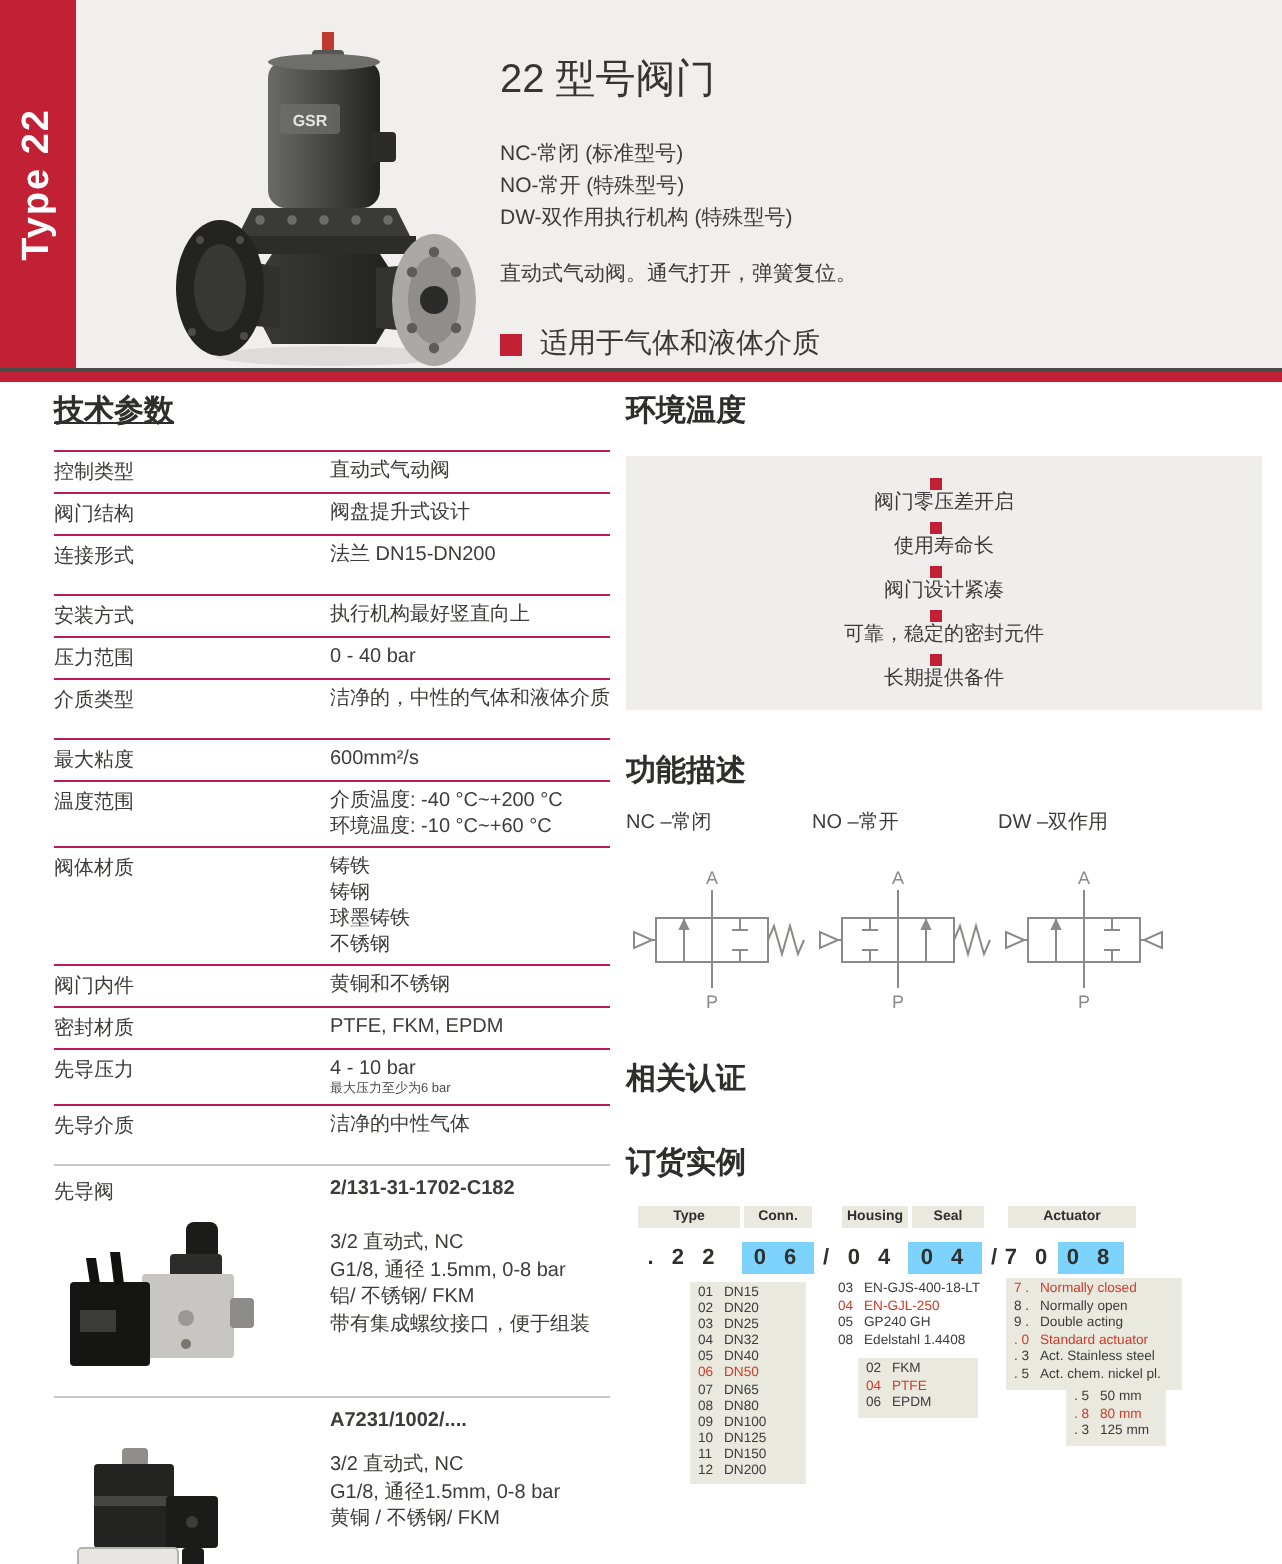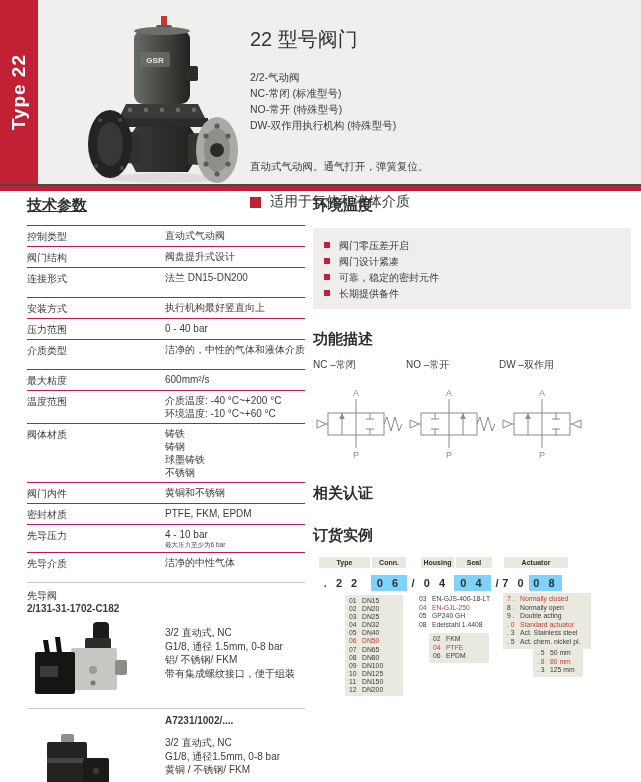--- a/index.html
+++ b/index.html
@@ -7,48 +7,48 @@
   .page{position:relative;width:641px;height:782px;background:#ffffff;overflow:hidden;margin:0 auto;}
 
   
   .hero{position:absolute;left:0;top:0;width:641px;height:184px;background:#f0efed;}
   .side-tab{position:absolute;left:0;top:0;width:38px;height:184px;background:#c22035;display:flex;align-items:center;justify-content:center;}
   .side-tab span{writing-mode:vertical-rl;transform:rotate(180deg);color:#fff;font-weight:bold;font-size:19px;letter-spacing:1px;}
   .valve-photo{position:absolute;left:84px;top:14px;}
   .hero-text{position:absolute;left:250px;top:26px;width:380px;}
   .title{font-size:20px;font-weight:500;color:#353534;margin:0 0 16px 0;}
   .sub-line{font-size:10.5px;line-height:16px;color:#3c3c3b;}
-  .desc{margin-top:27px;font-size:10.5px;color:#3c3c3b;}
+  .desc{margin-top:13px;font-size:10.5px;color:#3c3c3b;}
   .highlight{margin-top:19px;display:flex;align-items:center;font-size:14px;color:#383837;}
   .highlight .sq{width:11px;height:11px;background:#c22035;margin-right:9px;flex:none;}
   .red-band{position:absolute;top:184px;left:0;width:641px;height:5px;background:#c22035;border-top:2px solid #4a4a48;}
 
   
   h2{font-size:15px;font-weight:bold;color:#2e2e2d;margin:0;}
 
   
   .left-col{position:absolute;left:27px;top:196px;width:278px;}
   .left-col h2{margin-bottom:10px;text-decoration:underline;}
   .trow{display:flex;border-top:1px solid #be185d;padding:3px 0 3px 0;}
   .trow .tlabel{width:138px;flex:none;font-size:10px;line-height:13px;padding-top:1px;}
   .trow .tvals{font-size:10px;line-height:13px;flex:1;}
   .trow.tall{padding-bottom:12px;}
   .tnote{font-size:6.5px;line-height:8px;color:#4a4a49;}
-  .pilot-head{display:flex;border-top:1px solid #c9c9c7;padding:6px 0 4px 0;flex-direction:column;}
+  .pilot-head{display:flex;border-top:1px solid #c9c9c7;padding:6px 0 4px 0;}
   .pilot-head .tlabel{width:138px;flex:none;font-size:10px;}
   .pilot-head .pcode{font-size:10px;font-weight:bold;}
   .pilot-block{display:flex;padding:2px 0 4px 0;}
   .pilot-img{width:138px;flex:none;}
   .pilot-lines{font-size:10px;line-height:13.5px;padding-top:6px;flex:1;}
   .pilot-divider{border-top:1px solid #c9c9c7;margin-top:2px;padding:6px 0 2px 138px;font-size:10px;font-weight:bold;}
 
   
   .right-col{position:absolute;left:313px;top:196px;width:318px;}
   .feature-box{background:#efeeec;margin-top:13px;padding:9px 11px 8px 11px;}
-  .feature-item{display:flex;align-items:center;font-size:10px;line-height:13px;padding:1.5px 0;}
+  .feature-item{display:flex;align-items:center;font-size:10px;line-height:13px;padding:1.5px 0;flex-direction:column;}
   .feature-item .sq{width:6px;height:6px;background:#c22035;margin-right:9px;flex:none;}
   .h-func{margin-top:21px;}
   .variants{display:flex;margin-top:9px;}
   .variant{width:93px;margin-right:0;}
   .variant-label{font-size:10px;color:#3c3c3b;white-space:nowrap;}
   .variant svg{display:block;margin-top:14px;}
   .h-cert{margin-top:24px;}
   .logos{display:flex;align-items:center;margin-top:11px;}
   .logo-eac{margin-right:28px;}
   .h-order{margin-top:23px;}
@@ -135,21 +135,20 @@
         <circle cx="122" cy="122" r="2.6" fill="#5c5c59"></circle>
       <circle cx="144" cy="122" r="2.6" fill="#5c5c59"></circle>
         <circle cx="122" cy="150" r="2.6" fill="#5c5c59"></circle>
       <circle cx="144" cy="150" r="2.6" fill="#5c5c59"></circle>
         <circle cx="133" cy="160" r="2.6" fill="#5c5c59"></circle>
     </svg>
 
     <div class="hero-text">
       <div class="title">22 型号阀门</div>
       <div id="subtitle-lines">
-          <div class="sub-line">2/2-气动阀</div>
           <div class="sub-line">NC-常闭 (标准型号)</div>
           <div class="sub-line">NO-常开 (特殊型号)</div>
           <div class="sub-line">DW-双作用执行机构 (特殊型号)</div>
         </div>
       <div class="desc">直动式气动阀。通气打开，弹簧复位。</div>
       <div class="highlight">
         <span class="sq"></span>
         <span>适用于气体和液体介质</span>
       </div>
     </div>
@@ -296,20 +295,24 @@
     </div>
   </div>
 
   <div class="right-col">
 
     <h2>环境温度</h2>
     <div class="feature-box" id="feature-box">
         <div class="feature-item">
           <span class="sq"></span>
           <span>阀门零压差开启</span>
+        </div>
+        <div class="feature-item">
+          <span class="sq"></span>
+          <span>使用寿命长</span>
         </div>
         <div class="feature-item">
           <span class="sq"></span>
           <span>阀门设计紧凑</span>
         </div>
         <div class="feature-item">
           <span class="sq"></span>
           <span>可靠，稳定的密封元件</span>
         </div>
         <div class="feature-item">

